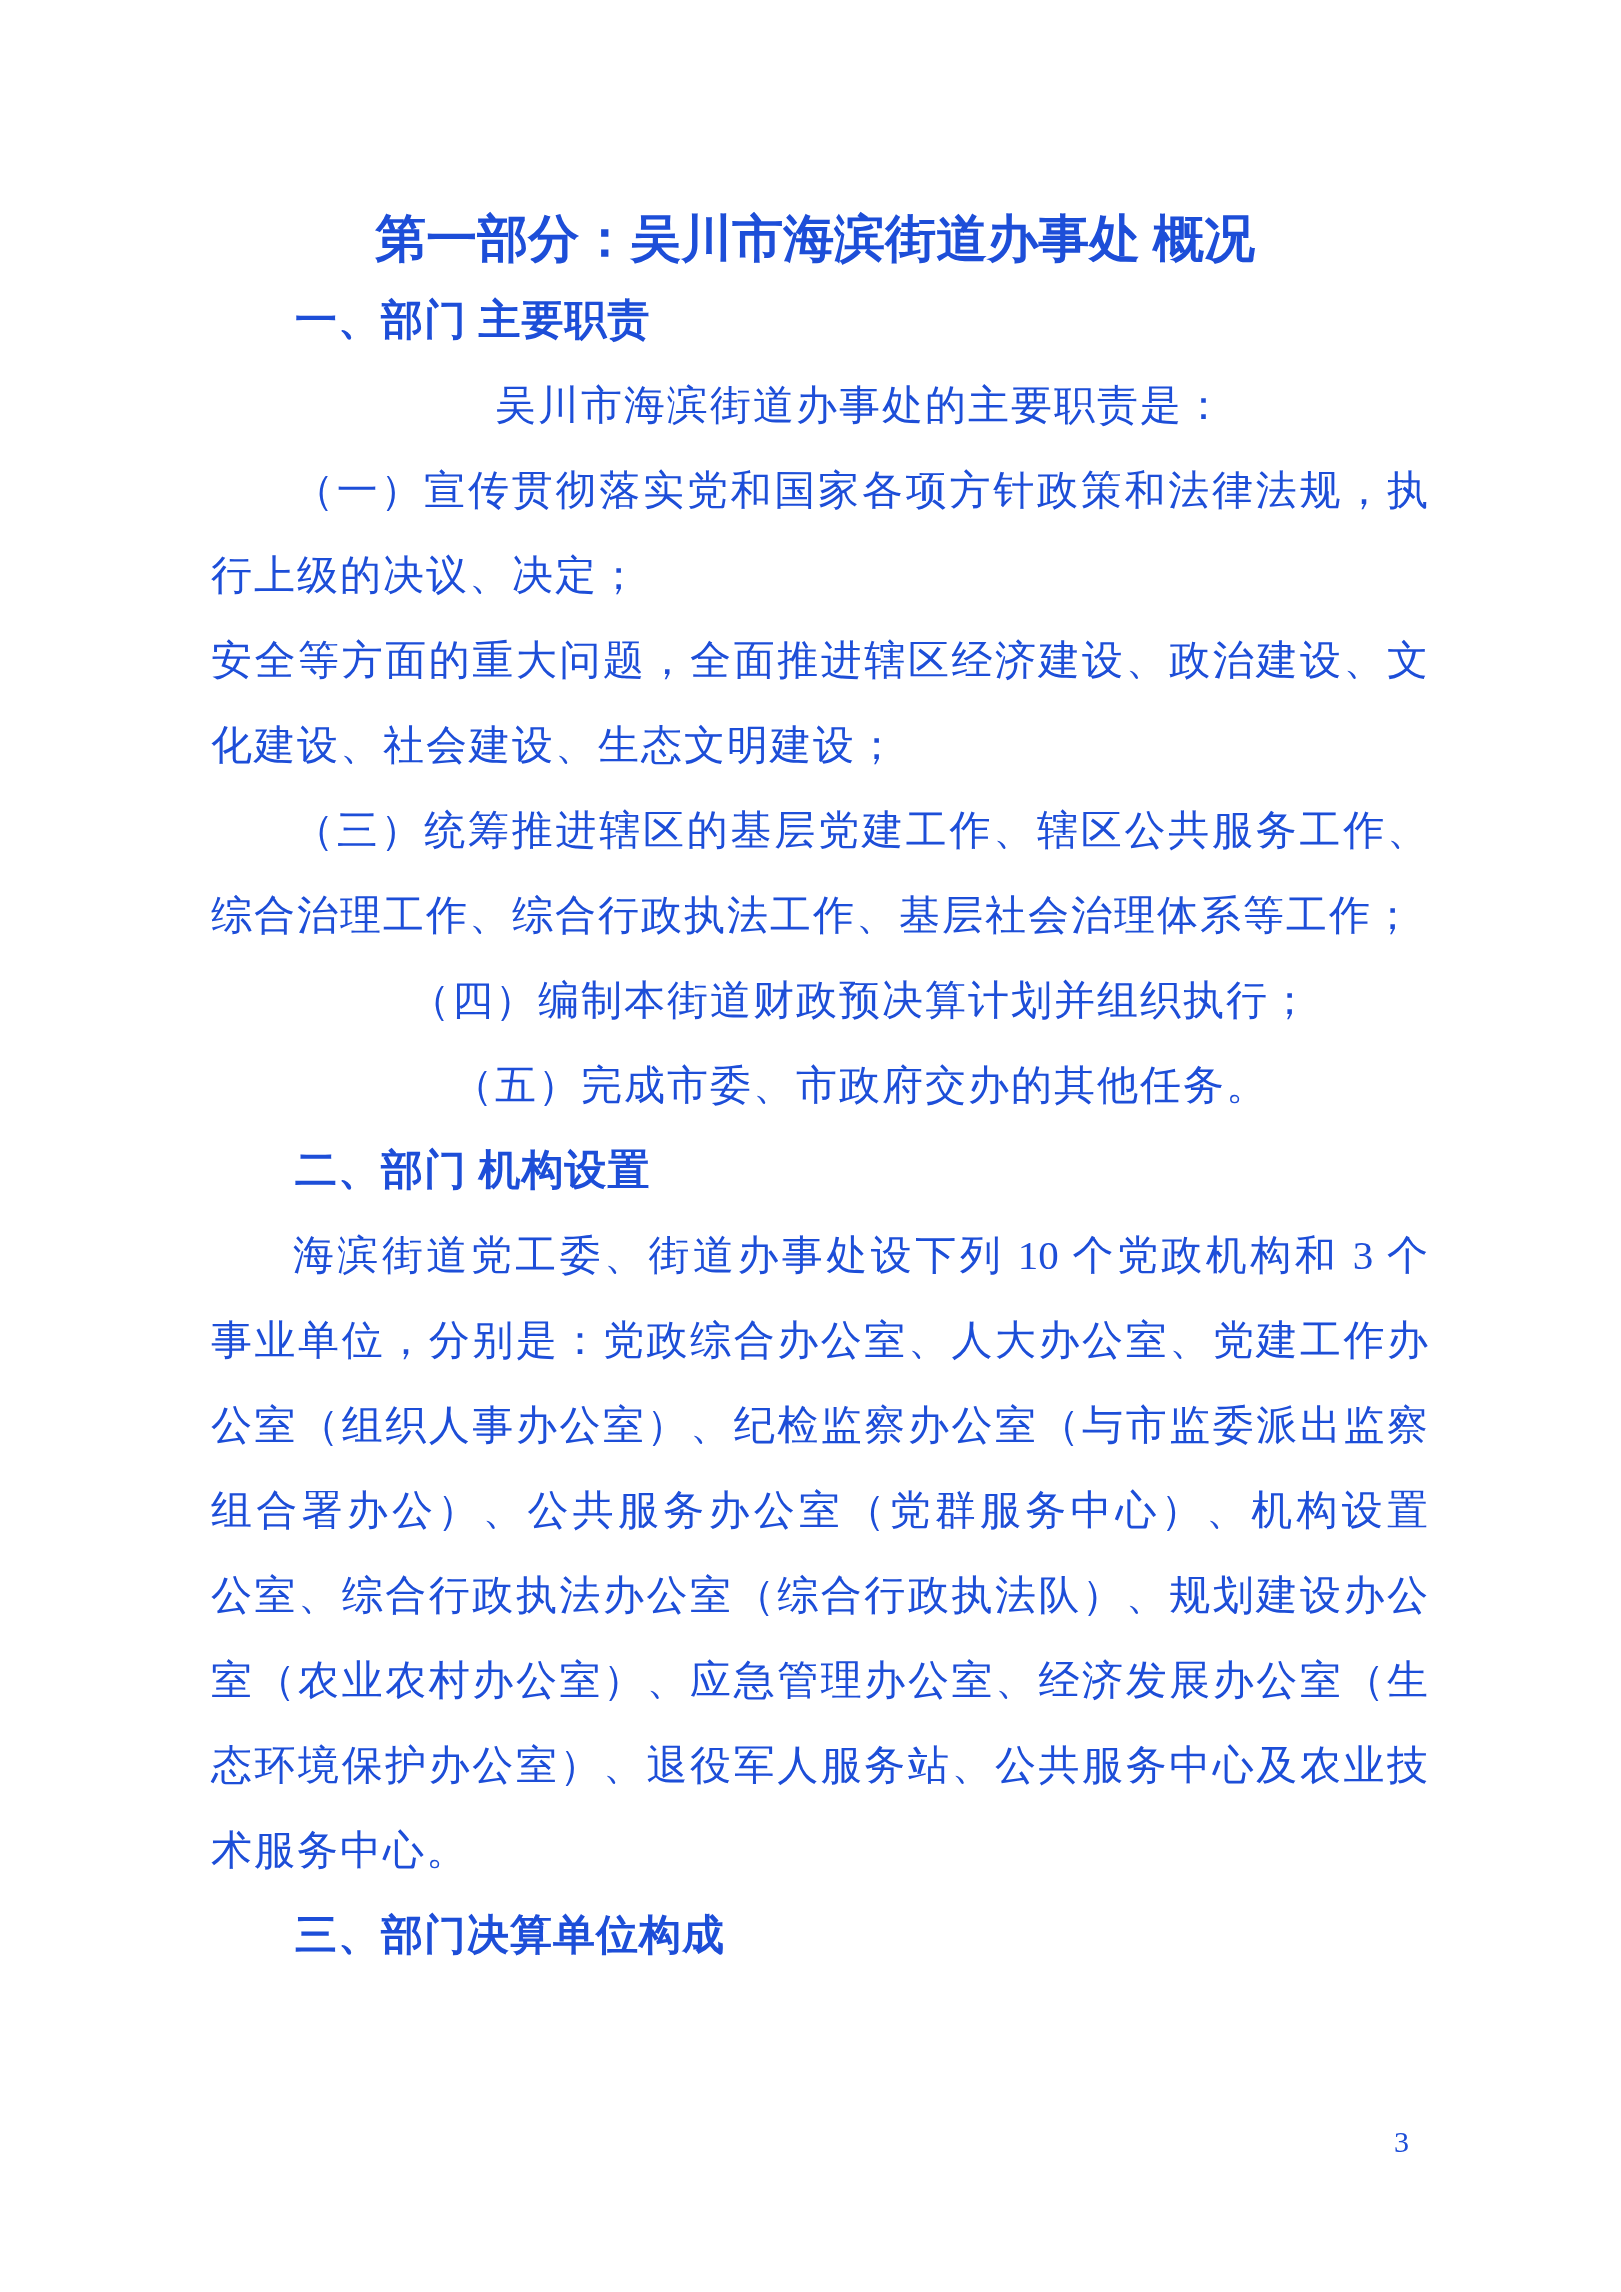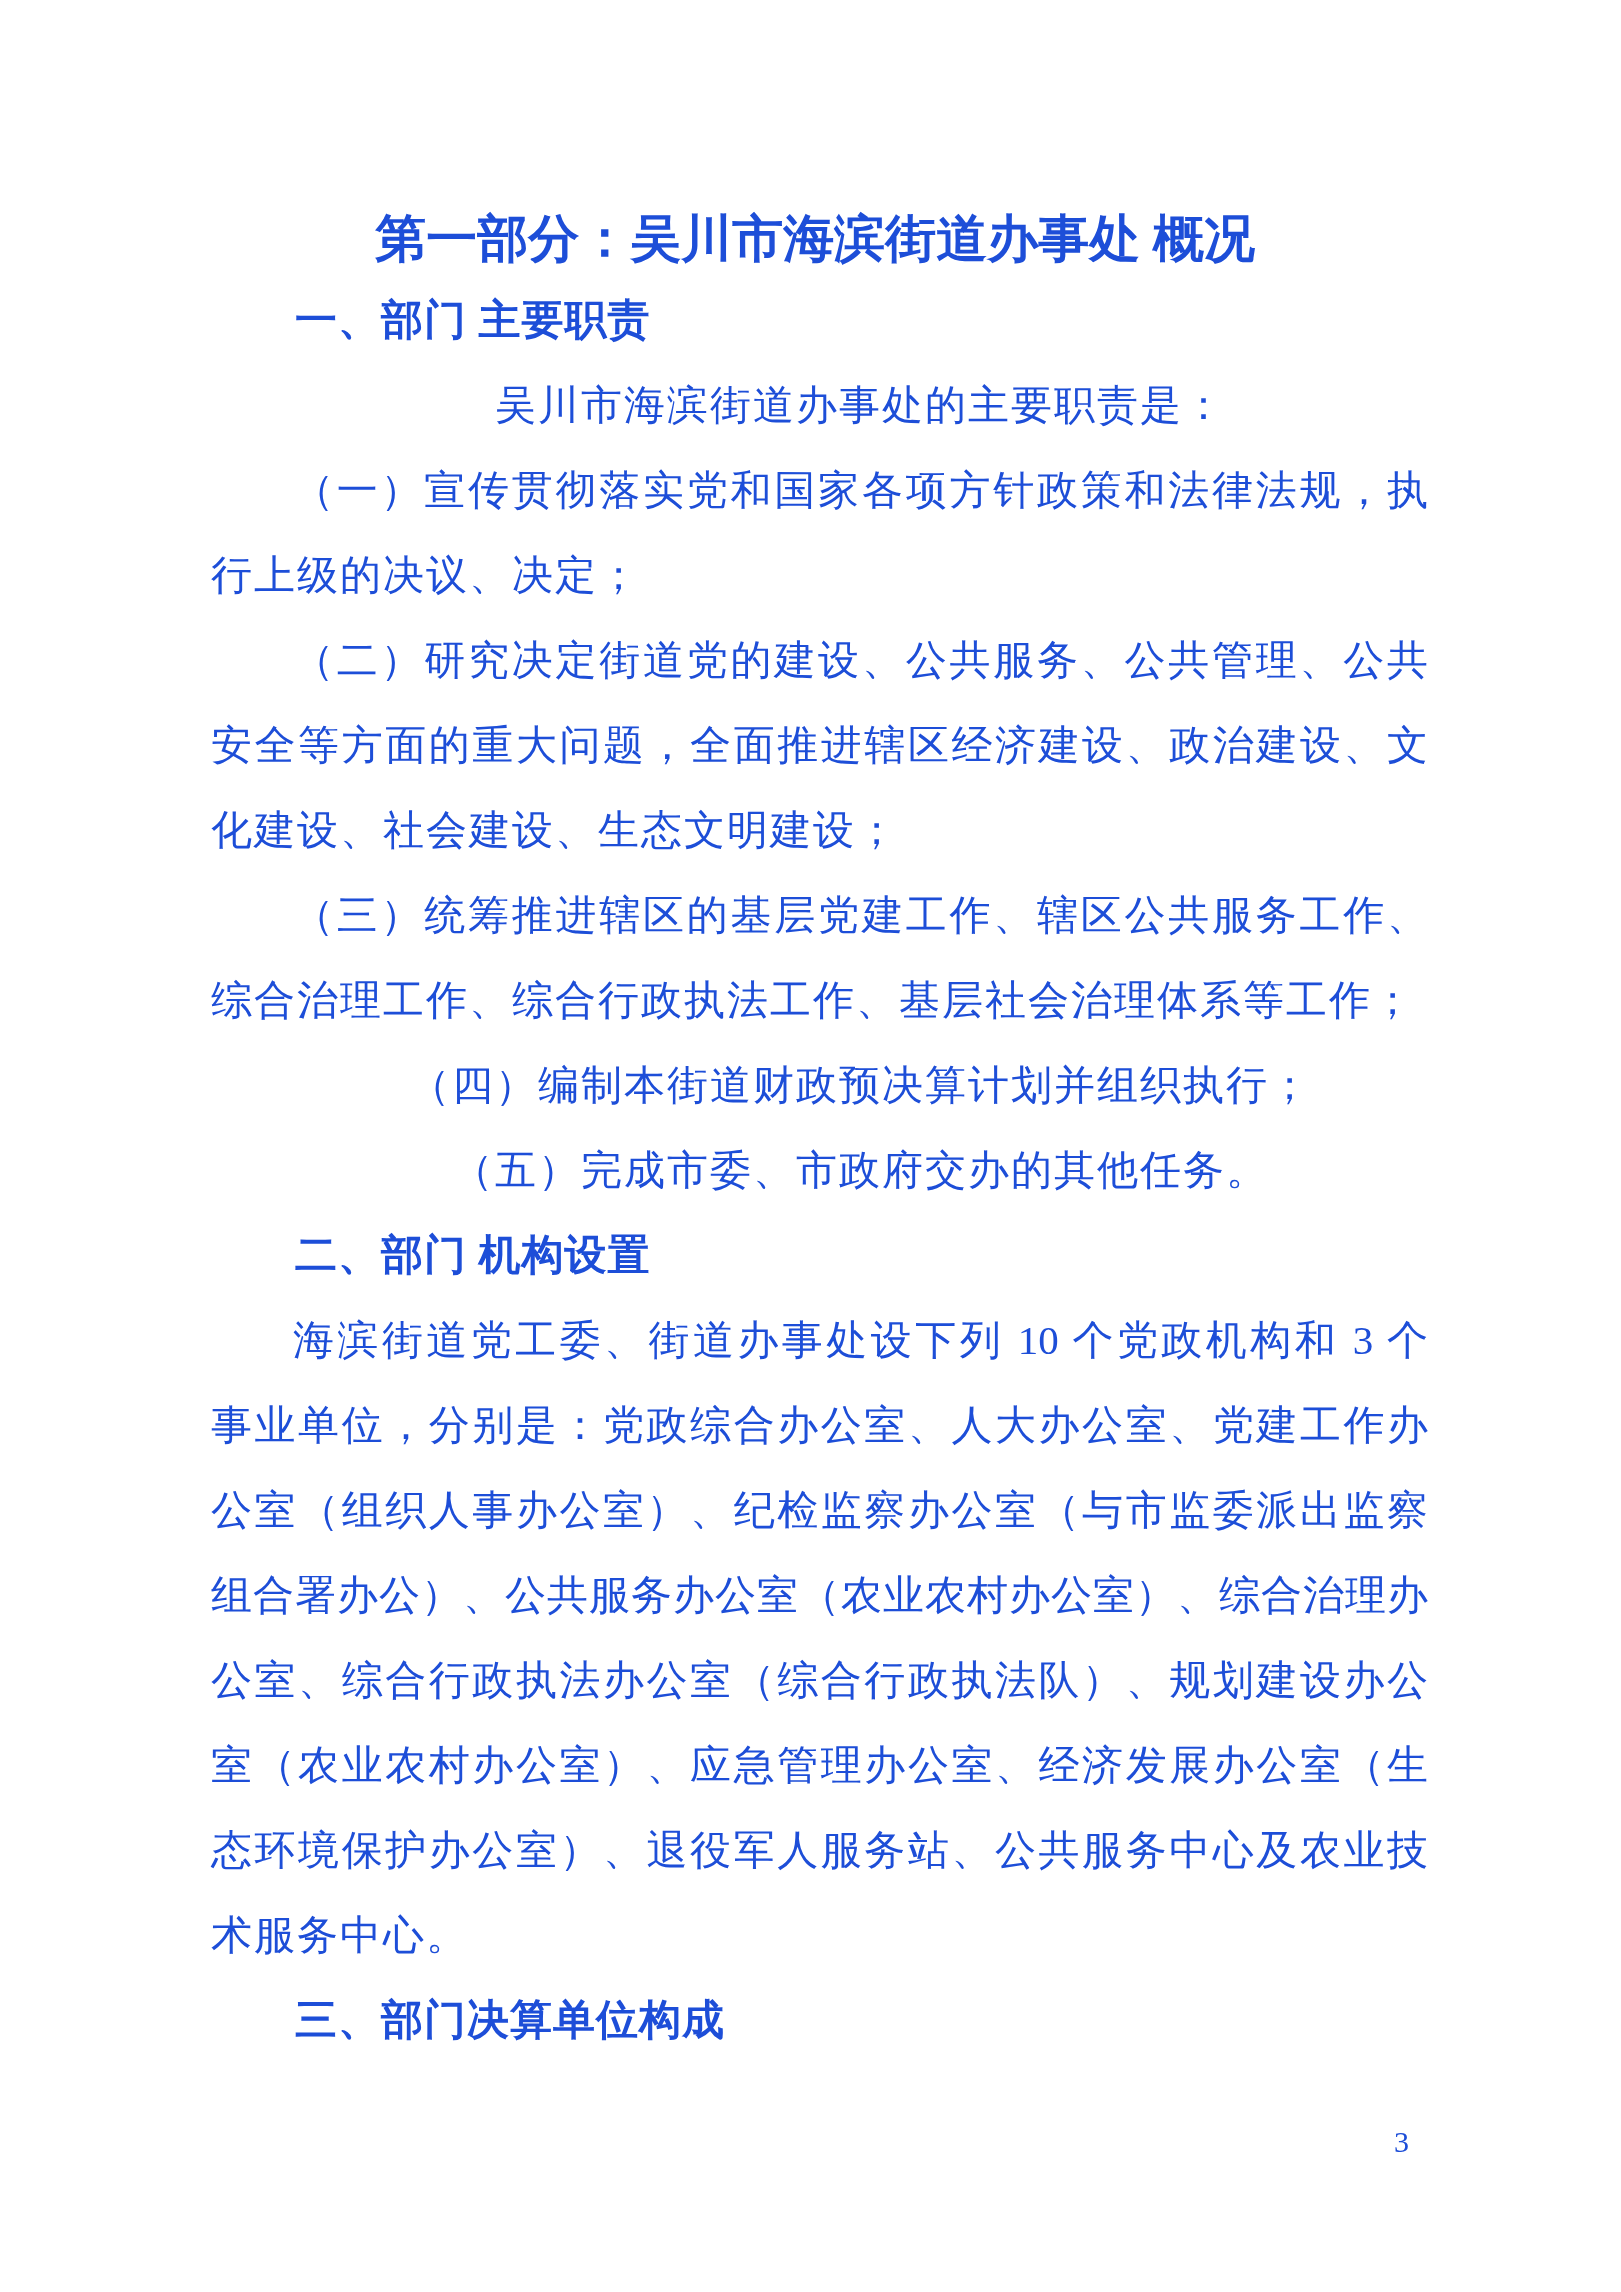--- a/index.html
+++ b/index.html
@@ -61,34 +61,33 @@
 <div class="page">
   <div class="text-block">
 
     <div class="doc-title">第一部分：吴川市海滨街道办事处 概况</div>
 
     <div class="line heading">一、部门 主要职责</div>
 
     <div class="line indent plain">吴川市海滨街道办事处的主要职责是：</div>
     <div class="line indent jl">（一）宣传贯彻落实党和国家各项方针政策和法律法规，执</div>
     <div class="line plain">行上级的决议、决定；</div>
-    <div class="line indent jl">（二）研究决定街道党的建设、公共服务、公共管理、公共</div>
     <div class="line jl">安全等方面的重大问题，全面推进辖区经济建设、政治建设、文</div>
     <div class="line plain">化建设、社会建设、生态文明建设；</div>
     <div class="line indent jl">（三）统筹推进辖区的基层党建工作、辖区公共服务工作、</div>
     <div class="line plain">综合治理工作、综合行政执法工作、基层社会治理体系等工作；</div>
     <div class="line indent plain">（四）编制本街道财政预决算计划并组织执行；</div>
     <div class="line indent plain">（五）完成市委、市政府交办的其他任务。</div>
 
     <div class="line heading">二、部门 机构设置</div>
 
     <div class="line indent jl">海滨街道党工委、街道办事处设下列 10 个党政机构和 3 个</div>
     <div class="line jl">事业单位，分别是：党政综合办公室、人大办公室、党建工作办</div>
     <div class="line jl">公室（组织人事办公室）、纪检监察办公室（与市监委派出监察</div>
-    <div class="line jl">组合署办公）、公共服务办公室（农业农村办公室）、综合治理办</div>
+    <div class="line jl">组合署办公）、公共服务办公室（党群服务中心）、机构设置</div>
     <div class="line jl">公室、综合行政执法办公室（综合行政执法队）、规划建设办公</div>
     <div class="line jl">室（农业农村办公室）、应急管理办公室、经济发展办公室（生</div>
     <div class="line jl">态环境保护办公室）、退役军人服务站、公共服务中心及农业技</div>
     <div class="line plain">术服务中心。</div>
 
     <div class="line heading">三、部门决算单位构成</div>
 
   </div>
 
   <div class="page-number">3</div>

